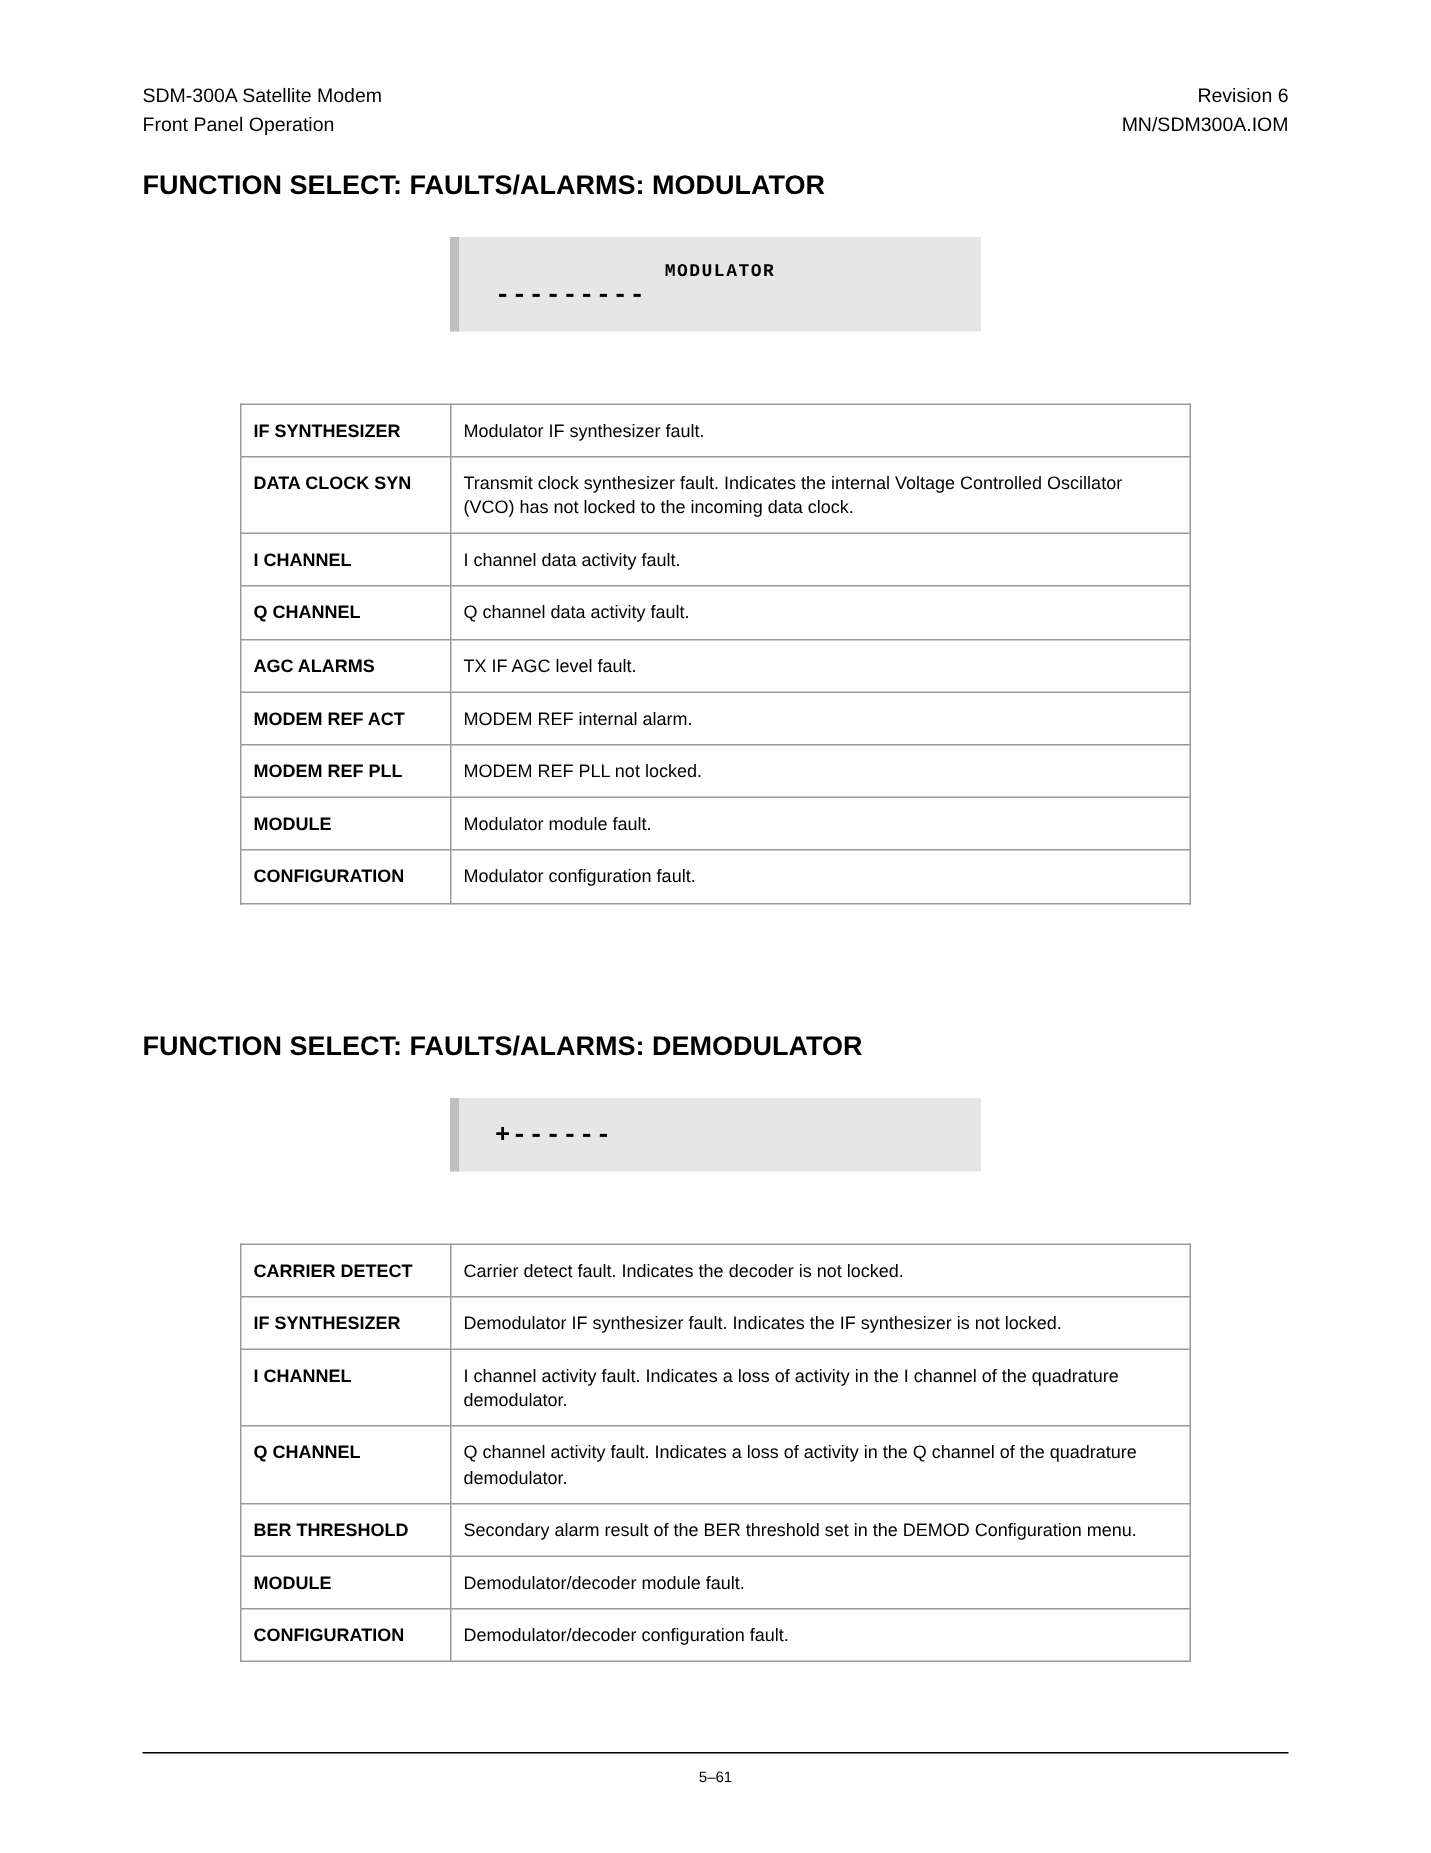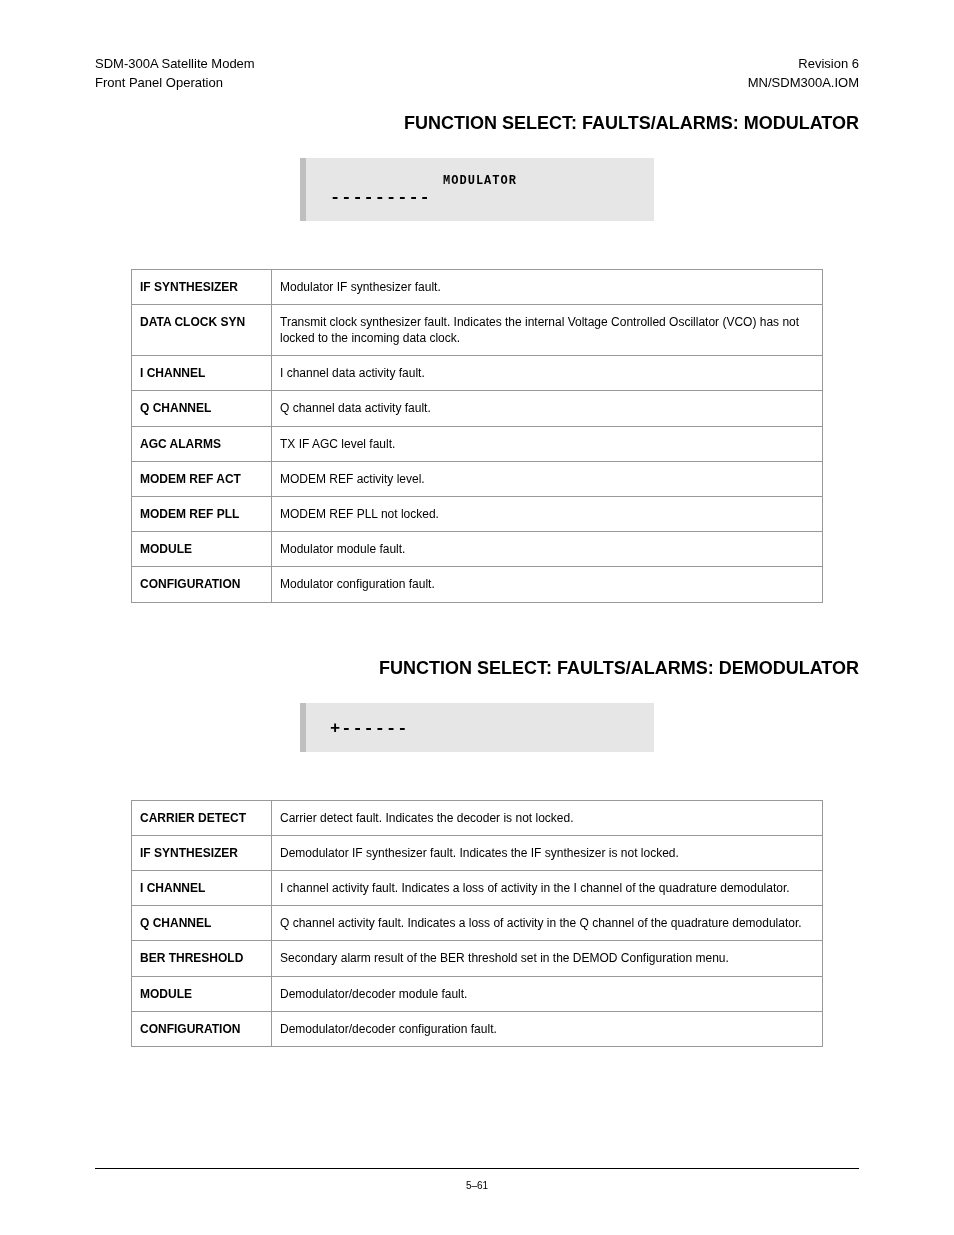--- a/index.html
+++ b/index.html
@@ -19,21 +19,21 @@
     .header {
       display: flex;
       justify-content: space-between;
       font-size: 13px;
       line-height: 1.45;
       margin-bottom: 20px;
     }
     .header-left { text-align: left; }
     .header-right { text-align: right; }
     .section-title {
-      text-align: right;
+      text-align: left;
       font-weight: bold;
       font-size: 18px;
       margin-bottom: 24px;
     }
     .lcd-box {
       background: #e6e6e6;
       border-left: 6px solid #bfbfbf;
       width: 354px;
       margin: 0 auto 48px auto;
       padding: 16px 18px 14px 18px;
@@ -46,22 +46,22 @@
       letter-spacing: 1px;
     }
     .lcd-line2 {
       font-family: "Courier New", monospace;
       font-weight: bold;
       font-size: 17px;
       letter-spacing: 1px;
       padding-left: 6px;
     }
     .data-table {
-      width: 692px;
-      margin: 0 auto 55px auto;
+      width: 634px;
+      margin: 0 auto 84px auto;
       border-collapse: collapse;
     }
     .data-table td {
       border: 1px solid #999;
       padding: 9px 8px;
       font-size: 12px;
       vertical-align: top;
       line-height: 1.35;
     }
     .data-table td:first-child {
@@ -122,21 +122,21 @@
       <tr>
         <td>Q CHANNEL</td>
         <td>Q channel data activity fault.</td>
       </tr>
       <tr>
         <td>AGC ALARMS</td>
         <td>TX IF AGC level fault.</td>
       </tr>
       <tr>
         <td>MODEM REF ACT</td>
-        <td>MODEM REF activity level.</td>
+        <td>MODEM REF internal alarm.</td>
       </tr>
       <tr>
         <td>MODEM REF PLL</td>
         <td>MODEM REF PLL not locked.</td>
       </tr>
       <tr>
         <td>MODULE</td>
         <td>Modulator module fault.</td>
       </tr>
       <tr>

